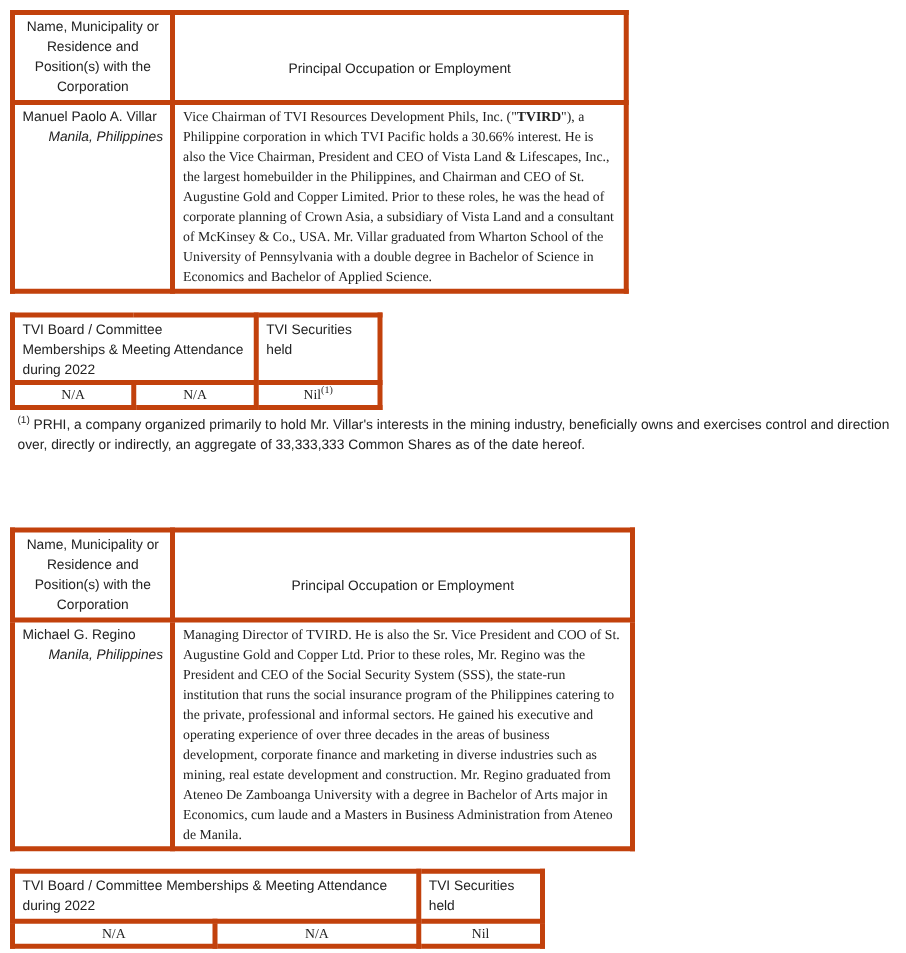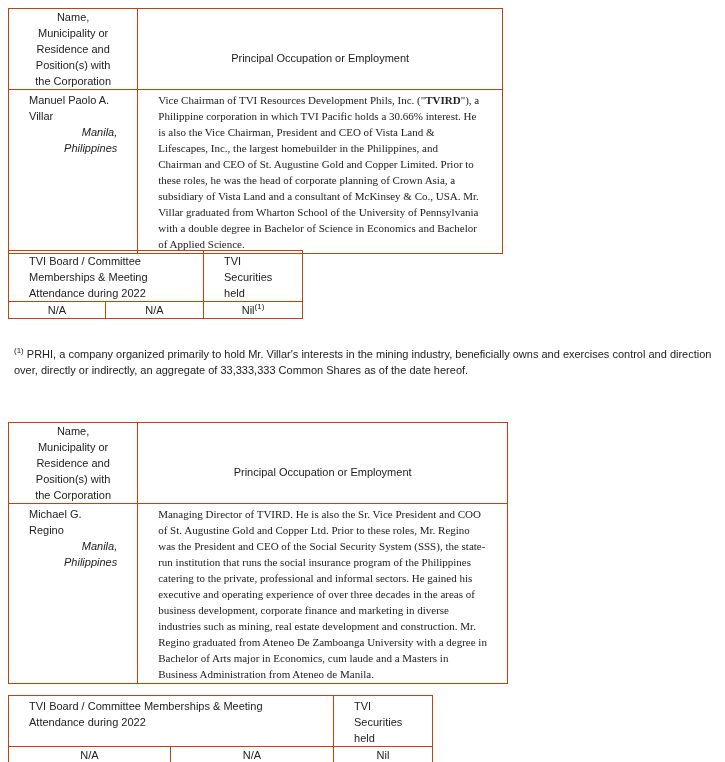--- a/index.html
+++ b/index.html
@@ -15,22 +15,22 @@
     font-size: 11px;
     color: #222222;
     overflow: hidden;
   }
   table {
     border-collapse: collapse;
     position: absolute;
     table-layout: fixed;
   }
   td {
-    border: 1px solid #c2410c;
-    padding: 0 20px;
+    border: 4px solid #c2410c;
+    padding: 0 6px;
     vertical-align: top;
     line-height: 16px;
   }
   .hdr {
     text-align: center;
     vertical-align: middle;
   }
   .hdr-multi {
     text-align: left;
     vertical-align: top;
@@ -40,40 +40,41 @@
     padding-top: 2px;
   }
   .desc-cell {
     padding-top: 2px;
     padding-bottom: 1px;
     font-family: Liberation Serif, serif;
   }
   .ctr {
     text-align: center;
     vertical-align: middle;
+    font-family: Liberation Serif, serif;
   }
   .it { font-style: italic; display: block; text-align: right; }
   .nm { display: block; }
   b { font-weight: bold; }
   sup { font-size: 8px; line-height: 0; vertical-align: super; }
 
   #t1 { left: 8px; top: 8px; width: 495px; }
   #t1 .c1 { width: 123px; }
   #t1 .c2 { width: 347px; }
   #t1 .h-row td { height: 50px; }
   #t1 .hdr-occ { vertical-align: middle; padding-top: 18px; }
 
   #t2 { left: 8px; top: 250px; width: 295px; }
   #t2 .h-row td { height: 34px; }
   #t2 .v-row td { height: 16px; }
 
   #footnote {
     position: absolute;
     left: 14px;
-    top: 346px;
+    top: 332px;
     width: 711px;
     line-height: 16px;
     font-size: 11px;
     color: #222222;
   }
 
   #t3 { left: 8px; top: 422px; width: 500px; }
   #t3 .c1 { width: 123px; }
   #t3 .h-row td { height: 50px; }
   #t3 .hdr-occ { vertical-align: middle; padding-top: 18px; }

